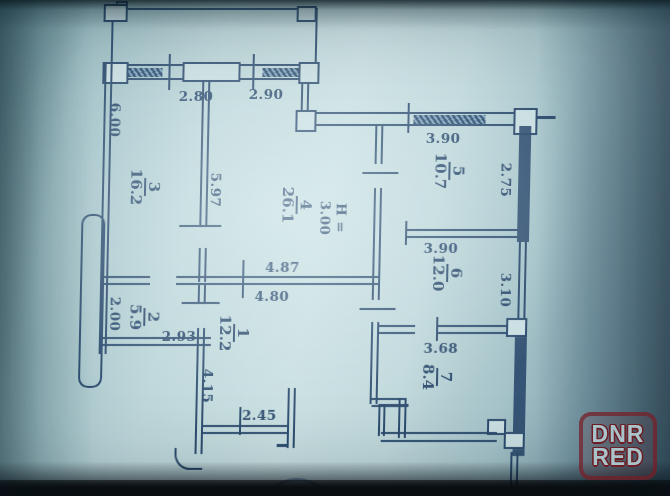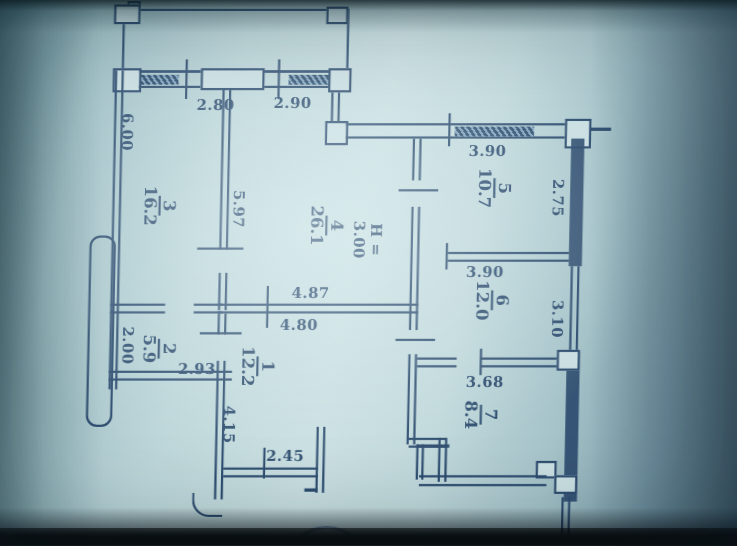--- a/index.html
+++ b/index.html
@@ -170,13 +170,17 @@
 
     <div class="circ"></div>
   </div>
 
   <div class="glare"></div>
   <div class="shadeL"></div>
   <div class="shade"></div>
   <div class="band"></div>
   <div class="vign"></div>
 
+  <div id="stamp">
+    <span>DNR</span>
+    <span>RED</span>
+  </div>
 </div>
 
 </body></html>

